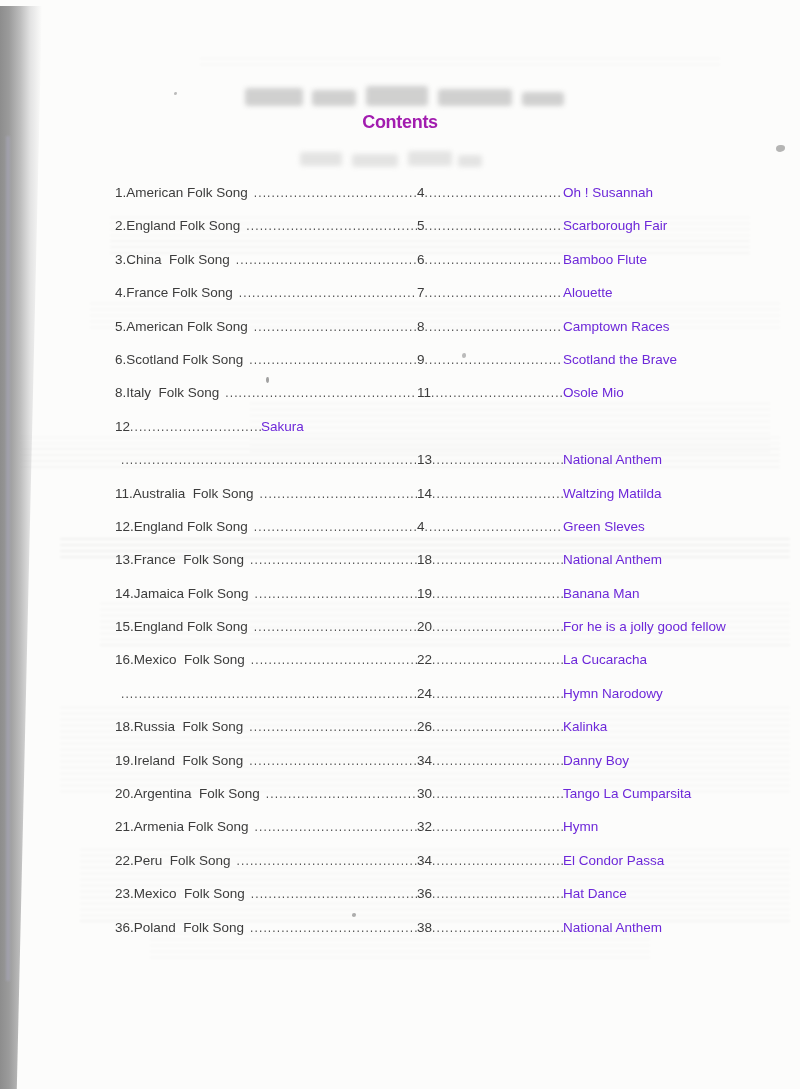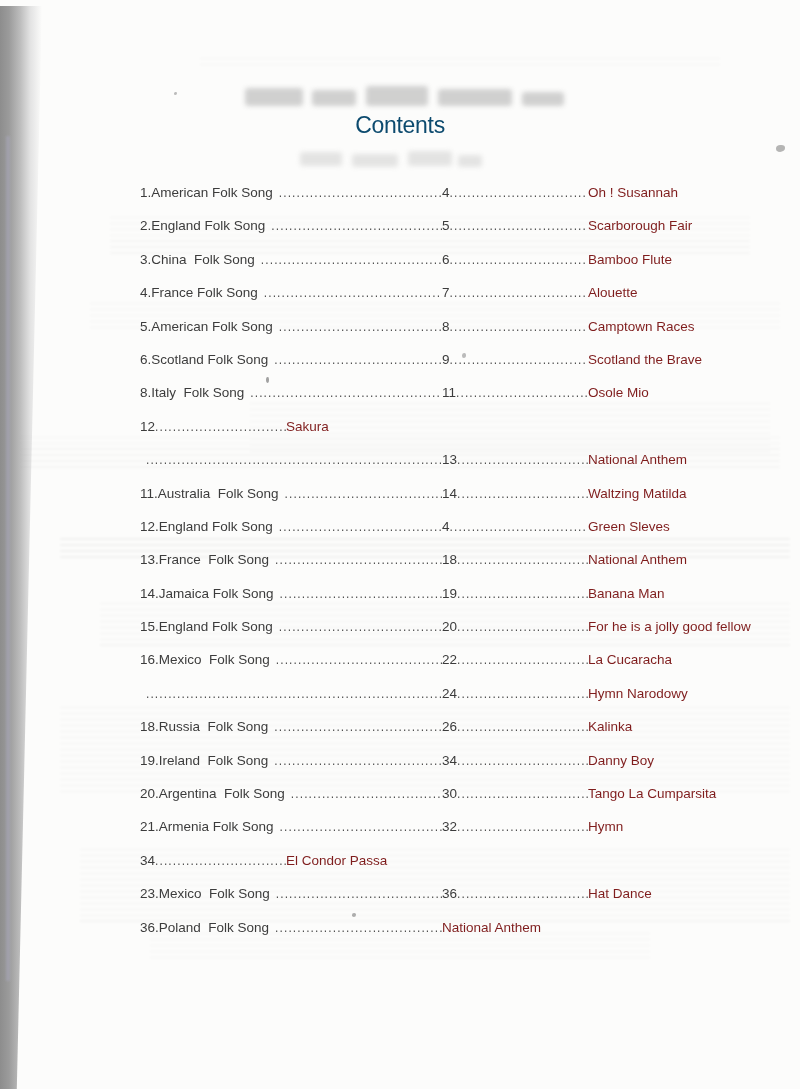--- a/index.html
+++ b/index.html
@@ -27,41 +27,41 @@
   
   .band{
     position:absolute;
     background:repeating-linear-gradient(0deg,#8a8a8a 0 1.5px,transparent 1.5px 6px);
     filter:blur(1px);
   }
   .speck{position:absolute;background:#7a7a7a;border-radius:50% 40% 55% 45%;}
   
   .title{
     position:absolute;top:112px;left:0;width:100%;margin:0;
-    text-align:center;font-size:23px;font-weight:400;letter-spacing:-0.3px;
-    color:#0c4a6e;
-  }
-  
-  .toc{position:absolute;top:176px;left:115px;right:55px;margin-left:25px;}
+    text-align:center;font-size:18px;font-weight:700;letter-spacing:-0.3px;
+    color:#a21caf;
+  }
+  
+  .toc{position:absolute;top:176px;left:115px;right:55px;}
   .row{
     display:flex;align-items:baseline;
     height:33.4px;line-height:33.4px;
     font-size:13.5px;color:#3c3c3c;
   }
   .c1{display:flex;align-items:baseline;width:302px;flex:none;overflow:hidden;}
   .c2{display:flex;align-items:baseline;width:146px;flex:none;overflow:hidden;}
   .label{white-space:pre;flex:none;}
   .pagenum{flex:none;}
   .dots{
     flex:1 1 auto;overflow:hidden;white-space:nowrap;
     color:#4e4e4e;font-size:12px;letter-spacing:1.1px;margin-left:6px;
   }
   .c2 .dots{margin-left:0;}
   .dots::after{content:"..................................................................................................................";}
-  .song{white-space:pre;color:#7f1d1d;}
+  .song{white-space:pre;color:#6d28d9;}
 </style>
 </head>
 <body>
 
 <div class="page">
 
   <div class="edge-strip"></div>
 
   <div class="ghost1">
     <div class="blob" style="top:88px;left:245px;width:58px;height:18px;"></div>
@@ -326,20 +326,24 @@
         <span class="dots"></span>
       </div>
       <div class="c2">
         <span class="pagenum">32</span>
         <span class="dots"></span>
       </div>
       <span class="song">Hymn</span>
     </div>
 
     <div class="row">
+      <div class="c1">
+        <span class="label">22.Peru  Folk Song</span>
+        <span class="dots"></span>
+      </div>
       <div class="c2">
         <span class="pagenum">34</span>
         <span class="dots"></span>
       </div>
       <span class="song">El Condor Passa</span>
     </div>
 
     <div class="row">
       <div class="c1">
         <span class="label">23.Mexico  Folk Song</span>
@@ -350,17 +354,21 @@
         <span class="dots"></span>
       </div>
       <span class="song">Hat Dance</span>
     </div>
 
     <div class="row">
       <div class="c1">
         <span class="label">36.Poland  Folk Song</span>
         <span class="dots"></span>
       </div>
+      <div class="c2">
+        <span class="pagenum">38</span>
+        <span class="dots"></span>
+      </div>
       <span class="song">National Anthem</span>
     </div>
   </div>
 
 </div>
 
 </body></html>

